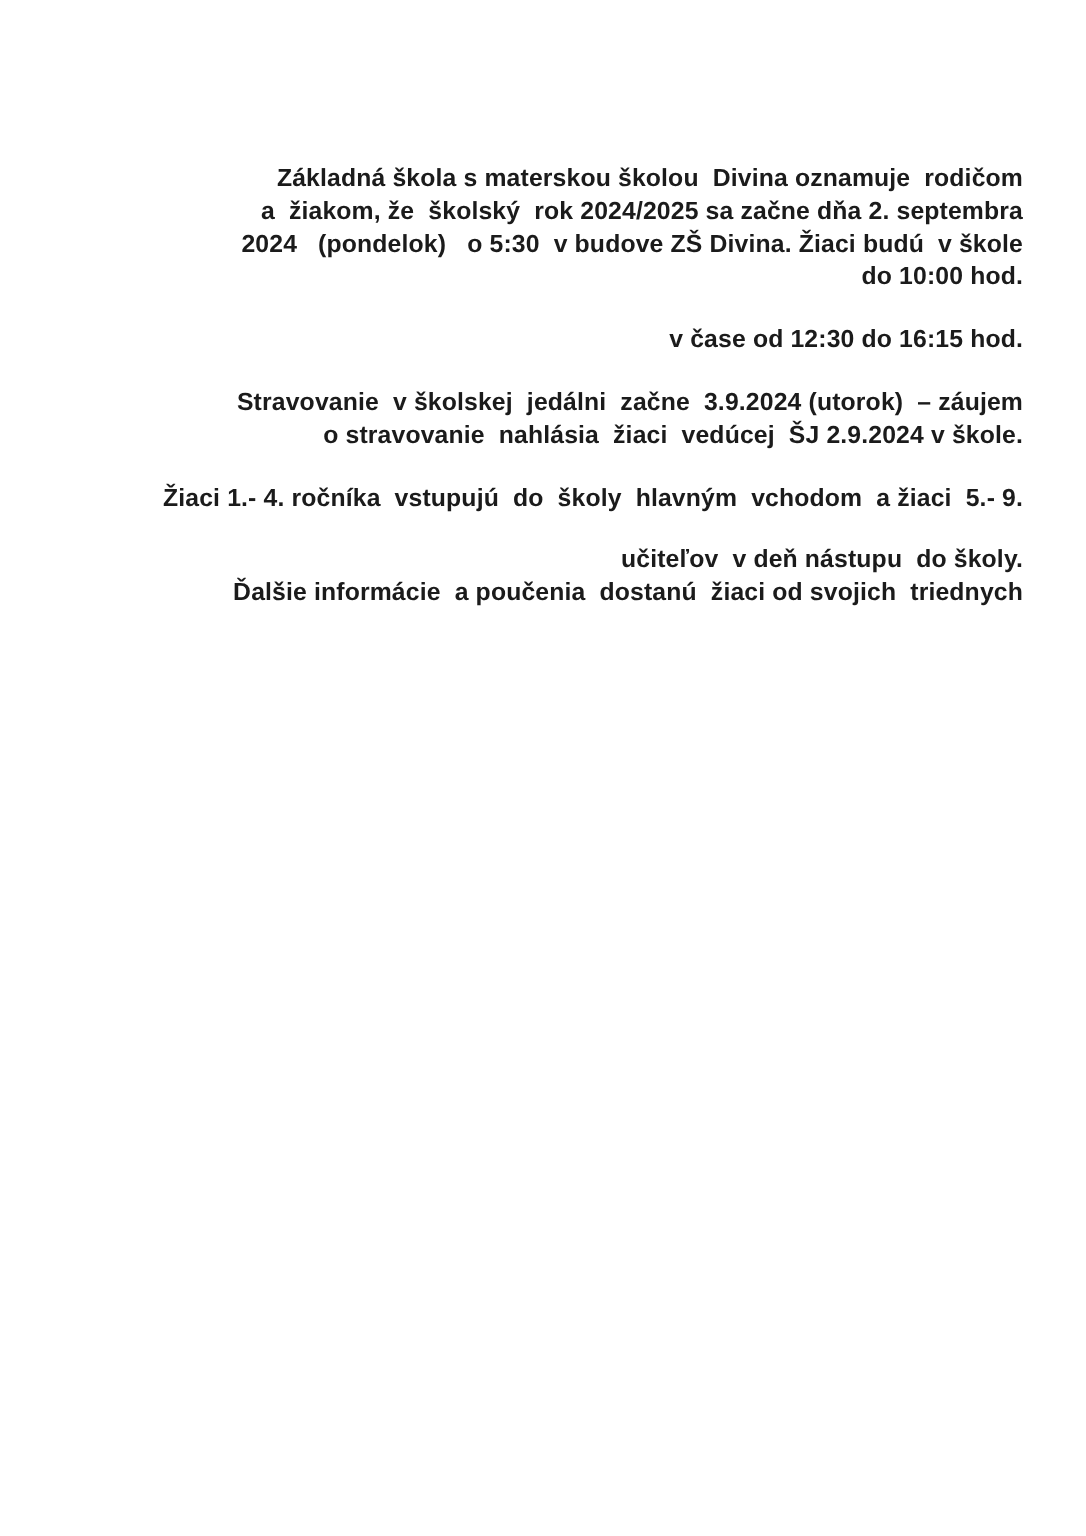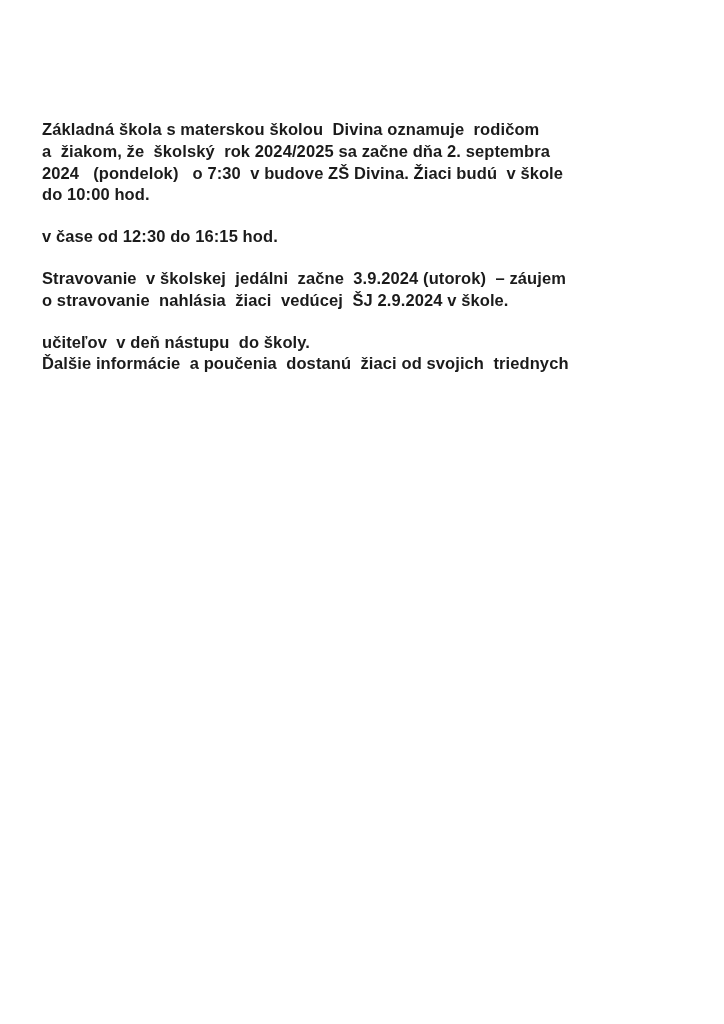--- a/index.html
+++ b/index.html
@@ -13,23 +13,23 @@
     height: 1024px;
     background: #ffffff;
     overflow: hidden;
     font-family: "Liberation Sans", sans-serif;
     font-weight: bold;
     color: #1b1b1b;
   }
   .content {
     box-sizing: border-box;
     width: 640px;
-    margin: 16px auto;
+    margin: 6px auto;
     padding-top: 103px;
-    text-align: left;
+    text-align: right;
     font-size: 16.5px;
     line-height: 21.8px;
     letter-spacing: 0.1px;
   }
   .paragraph {
     margin: 0 0 20px 0;
   }
   .paragraph.last {
     margin-top: 42px;
   }
@@ -39,34 +39,35 @@
 </style>
 </head>
 <body>
 
 <div class="page">
   <div class="content">
 
     <div class="paragraph">
       <div class="text-line">Základná škola s materskou školou  Divina oznamuje  rodičom</div>
       <div class="text-line">a  žiakom, že  školský  rok 2024/2025 sa začne dňa 2. septembra</div>
-      <div class="text-line">2024   (pondelok)   o 7:30  v budove ZŠ Divina. Žiaci budú  v škole</div>
+      <div class="text-line">2024   (pondelok)   o 5:30  v budove ZŠ Divina. Žiaci budú  v škole</div>
       <div class="text-line">do 10:00 hod.</div>
     </div>
 
     <div class="paragraph">
       <div class="text-line">v čase od 12:30 do 16:15 hod.</div>
     </div>
 
     <div class="paragraph">
       <div class="text-line">Stravovanie  v školskej  jedálni  začne  3.9.2024 (utorok)  – záujem</div>
       <div class="text-line">o stravovanie  nahlásia  žiaci  vedúcej  ŠJ 2.9.2024 v škole.</div>
     </div>
 
     <div class="paragraph">
+      <div class="text-line">Žiaci 1.- 4. ročníka  vstupujú  do  školy  hlavným  vchodom  a žiaci  5.- 9.</div>
     </div>
 
     <div class="paragraph">
       <div class="text-line">učiteľov  v deň nástupu  do školy.</div>
       <div class="text-line">Ďalšie informácie  a poučenia  dostanú  žiaci od svojich  triednych</div>
     </div>
 
 
   </div>
 </div>

